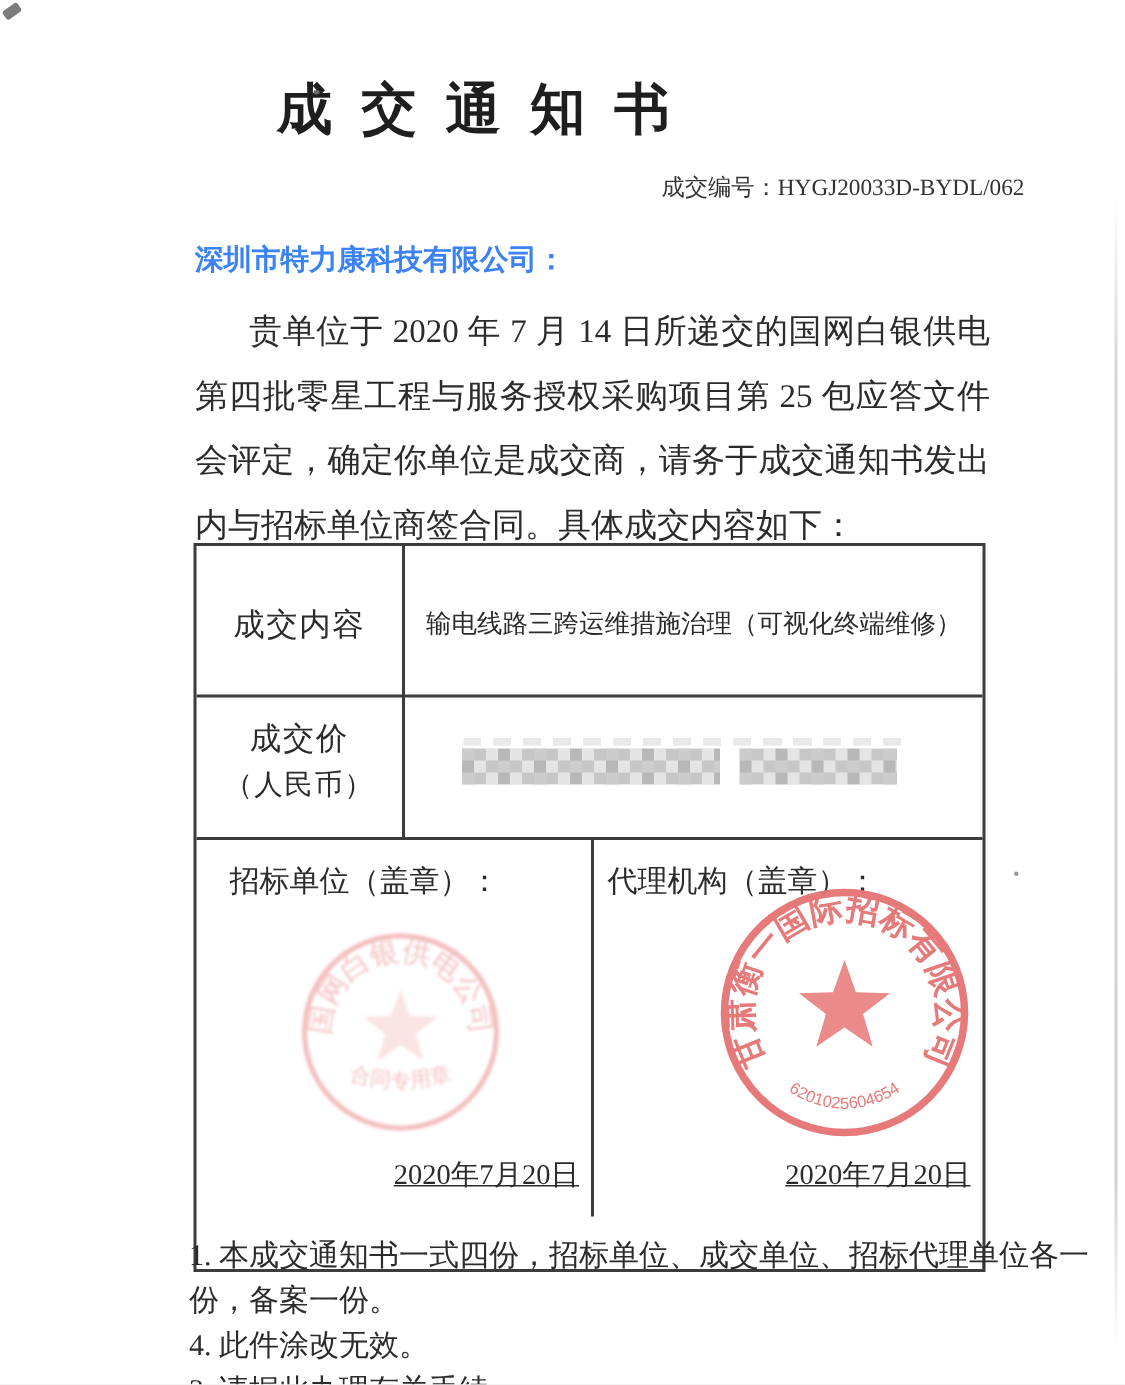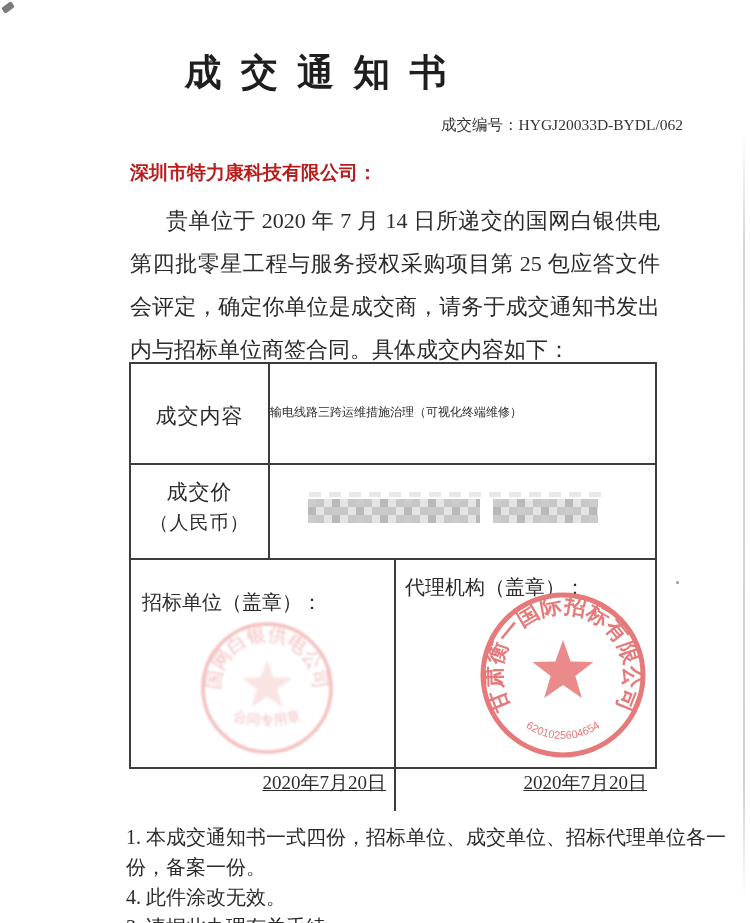--- a/index.html
+++ b/index.html
@@ -18,46 +18,46 @@
     text-align:center;
     font-size:37px; font-weight:bold; letter-spacing:5px;
     color:#1e1e1e;
   }
   .ref-no{
     position:absolute; top:115px; right:67px;
     font-size:15.5px; color:#333;
   }
   .addressee{
     position:absolute; top:160px; left:130px;
-    font-size:19px; font-weight:bold; color:#b91c1c;
+    font-size:19px; font-weight:bold; color:#3b82f6;
   }
   
   .body-para{
     position:absolute; top:199px; left:130px; width:530px;
     font-size:22px; line-height:43px; color:#2b2b2b;
   }
   .body-line{height:43px; overflow:hidden; white-space:nowrap;}
   .body-line.just{text-align:justify; text-align-last:justify; white-space:normal;}
   .body-line.indent{text-indent:36px;}
   
   .award-table{
     position:absolute; left:129px; top:362px;
-    width:528px; height:407px;
+    width:528px; height:486px;
     border:2px solid #3c3c3c;
     box-sizing:border-box;
   }
   .t-hline{position:absolute; left:0; width:100%; height:0; border-top:2px solid #3c3c3c;}
   .t-vline{position:absolute; top:0; width:0; border-left:2px solid #3c3c3c;}
   .cell-label{
     position:absolute; left:0; width:137px; text-align:center;
     font-size:21px; letter-spacing:1px; color:#2b2b2b;
   }
   .cell-value{
-    position:absolute; left:139px; width:385px; text-align:left;
-    font-size:12px; color:#2b2b2b;
+    position:absolute; left:139px; width:385px; text-align:center;
+    font-size:17px; color:#2b2b2b;
   }
   .sign-label{position:absolute; font-size:20px; color:#2b2b2b;}
   .sign-date{position:absolute; width:205px; text-align:right; font-size:19px; color:#2b2b2b;text-decoration:underline;}
   
   .redact{
     position:absolute; top:135px; height:24px;
     background:
       repeating-linear-gradient(90deg, rgba(150,150,150,.30) 0 8px, rgba(0,0,0,0) 8px 24px),
       repeating-conic-gradient(#c7c7c7 0% 25%, #e4e4e4 0% 50%);
     background-size:24px 24px, 16px 16px;
@@ -115,21 +115,21 @@
 
     <div class="cell-label" style="top:38px;">成交内容</div>
     <div class="cell-value" style="top:40px;">输电线路三跨运维措施治理（可视化终端维修）</div>
 
     <div class="cell-label" style="top:114px;">成交价</div>
     <div class="cell-label" style="top:146px; font-size:19px;">（人民币）</div>
     <div class="redact-fringe"></div>
     <div class="redact" style="left:177px; width:172px;"></div>
     <div class="redact" style="left:362px; width:105px;"></div>
 
-    <div class="sign-label" style="left:11px; top:210px;margin-top:15px;">招标单位（盖章）：</div>
+    <div class="sign-label" style="left:22px; top:210px;">招标单位（盖章）：</div>
     <div class="sign-label" style="left:274px; top:210px;">代理机构（盖章）：</div>
     <div class="sign-date" style="left:50px; top:406px;">2020年7月20日</div>
     <div class="sign-date" style="left:311px; top:406px;">2020年7月20日</div>
   </div>
 
   <div class="stamp" style="left:187px; top:608px;">
     <svg class="stamp-left-svg" width="160" height="160" viewBox="0 0 160 160">
       <circle cx="80" cy="80" r="64" fill="none" stroke-width="3.5" stroke="#f0aaaa"></circle>
       <polygon transform="translate(80,78) scale(0.82)" points="0,-32 7.64,-10.52 30.43,-9.89 12.36,4.02 18.81,25.89 0,13 -18.81,25.89 -12.36,4.02 -30.43,-9.89 -7.64,-10.52" fill="#f3bcbc" fill-opacity="0.55"></polygon>
       <defs>

